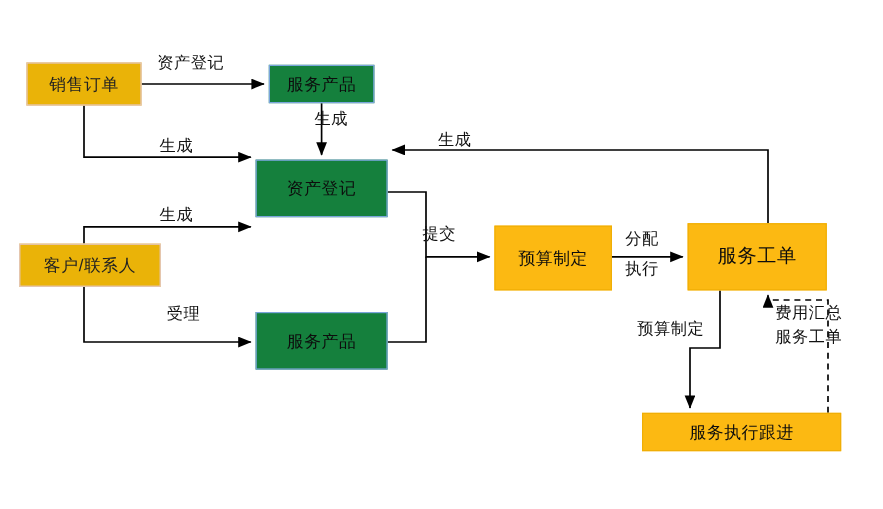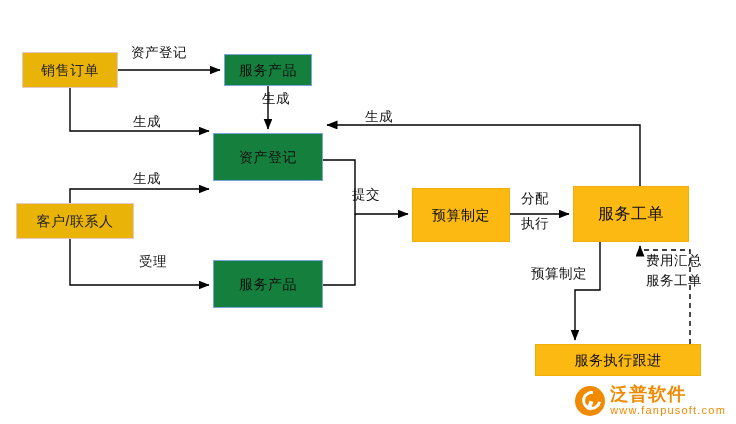--- a/index.html
+++ b/index.html
@@ -187,21 +187,14 @@
   <div class="elabel" style="left:365px;top:108px;">生成</div>
   <div class="elabel" style="left:133px;top:170px;">生成</div>
   <div class="elabel" style="left:352px;top:186px;">提交</div>
   <div class="elabel" style="left:139px;top:253px;">受理</div>
   <div class="elabel" style="left:521px;top:190px;">分配</div>
   <div class="elabel" style="left:521px;top:215px;text-align:right;">执行</div>
   <div class="elabel" style="left:531px;top:265px;">预算制定</div>
   <div class="elabel" style="left:646px;top:252px;">费用汇总</div>
   <div class="elabel" style="left:646px;top:272px;">服务工单</div>
 
-  <div class="logo">
-    <div class="logo-mark"></div>
-    <div class="logo-text">
-      <span class="logo-cn">泛普软件</span>
-      <span class="logo-en">www.fanpusoft.com</span>
-    </div>
-  </div>
 
 </div>
 
 </body></html>

